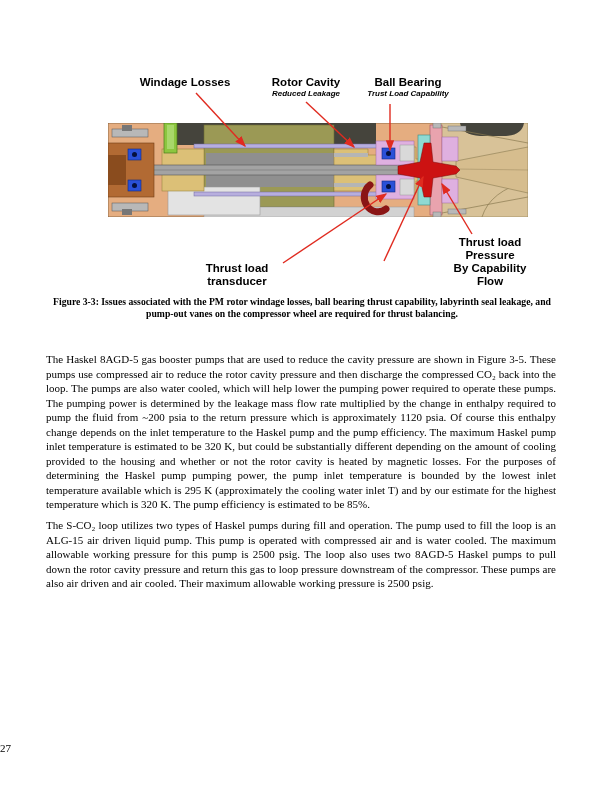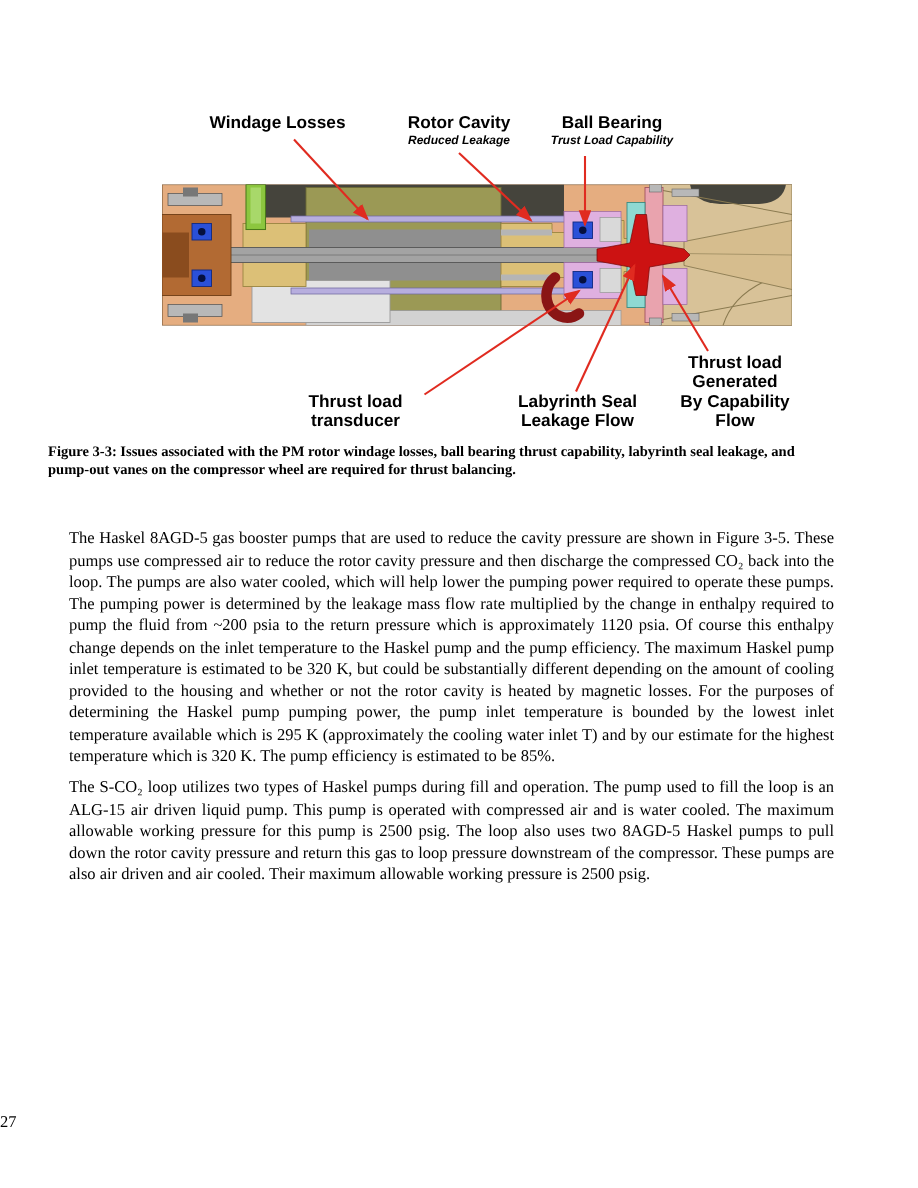--- a/index.html
+++ b/index.html
@@ -13,22 +13,22 @@
   .diagram{position:absolute;left:88px;top:63px;}
   .arrows{position:absolute;left:0;top:0;width:612px;height:240px;pointer-events:none;}
   .fig-label{
     position:absolute;transform:translateX(-50%);
     font-family:"Liberation Sans", sans-serif;font-weight:bold;
     font-size:11.5px;line-height:13px;text-align:center;white-space:nowrap;
   }
   .fig-sub{font-style:italic;font-size:8px;line-height:9.5px;}
   
   .caption{
-    position:absolute;left:32px;top:296px;width:512px;
-    font-size:9.7px;line-height:11.9px;font-weight:bold;text-align:left;
+    position:absolute;left:46px;top:296px;width:512px;
+    font-size:9.7px;line-height:11.9px;font-weight:bold;text-align:center;
   }
   .para{
     position:absolute;left:46px;width:510px;
     font-size:11px;line-height:14.5px;text-align:justify;
   }
   #para1{top:352px;}
   #para2{top:518px;}
   .page-num{
     position:absolute;left:0;top:742px;width:612px;
     font-size:11px;
@@ -150,27 +150,23 @@
     </div>
     <div class="fig-label" style="left:388px;top:16px;">
       <div>Ball Bearing</div>
       <div class="fig-sub">Trust Load Capability</div>
     </div>
 
     <div class="fig-label" style="left:217px;top:202px;">
       <div>Thrust load</div>
       <div>transducer</div>
     </div>
-    <div class="fig-label" style="left:365px;top:202px;">
-      <div>Labyrinth Seal</div>
-      <div>Leakage Flow</div>
-    </div>
     <div class="fig-label" style="left:470px;top:176px;">
       <div>Thrust load</div>
-      <div>Generated</div>
+      <div>Pressure</div>
       <div>By Capability</div>
       <div>Flow</div>
     </div>
   </div>
 
   <div class="caption">Figure 3-3:  Issues associated with the PM rotor windage losses, ball bearing thrust capability, labyrinth seal leakage, and pump-out vanes on the compressor wheel are required for thrust balancing.</div>
 
   <div class="para" id="para1">The Haskel 8AGD-5 gas booster pumps that are used to reduce the cavity pressure are shown in Figure 3-5.  These pumps use compressed air to reduce the rotor cavity pressure and then discharge the compressed CO₂ back into the loop.  The pumps are also water cooled, which will help lower the pumping power required to operate these pumps.  The pumping power is determined by the leakage mass flow rate multiplied by the change in enthalpy required to pump the fluid from ~200 psia to the return pressure which is approximately 1120 psia.  Of course this enthalpy change depends on the inlet temperature to the Haskel pump and the pump efficiency.  The maximum Haskel pump inlet temperature is estimated to be 320 K, but could be substantially different depending on the amount of cooling provided to the housing and whether or not the rotor cavity is heated by magnetic losses.  For the purposes of determining the Haskel pump pumping power, the pump inlet temperature is bounded by the lowest inlet temperature available which is 295 K (approximately the cooling water inlet T) and by our estimate for the highest temperature which is 320 K.  The pump efficiency is estimated to be 85%.</div>
   <div class="para" id="para2">The S-CO₂ loop utilizes two types of Haskel pumps during fill and operation.  The pump used to fill the loop is an ALG-15 air driven liquid pump.  This pump is operated with compressed air and is water cooled.  The maximum allowable working pressure for this pump is 2500 psig.  The loop also uses two 8AGD-5 Haskel pumps to pull down the rotor cavity pressure and return this gas to loop pressure downstream of the compressor.  These pumps are also air driven and air cooled.  Their maximum allowable working pressure is 2500 psig.</div>
 

